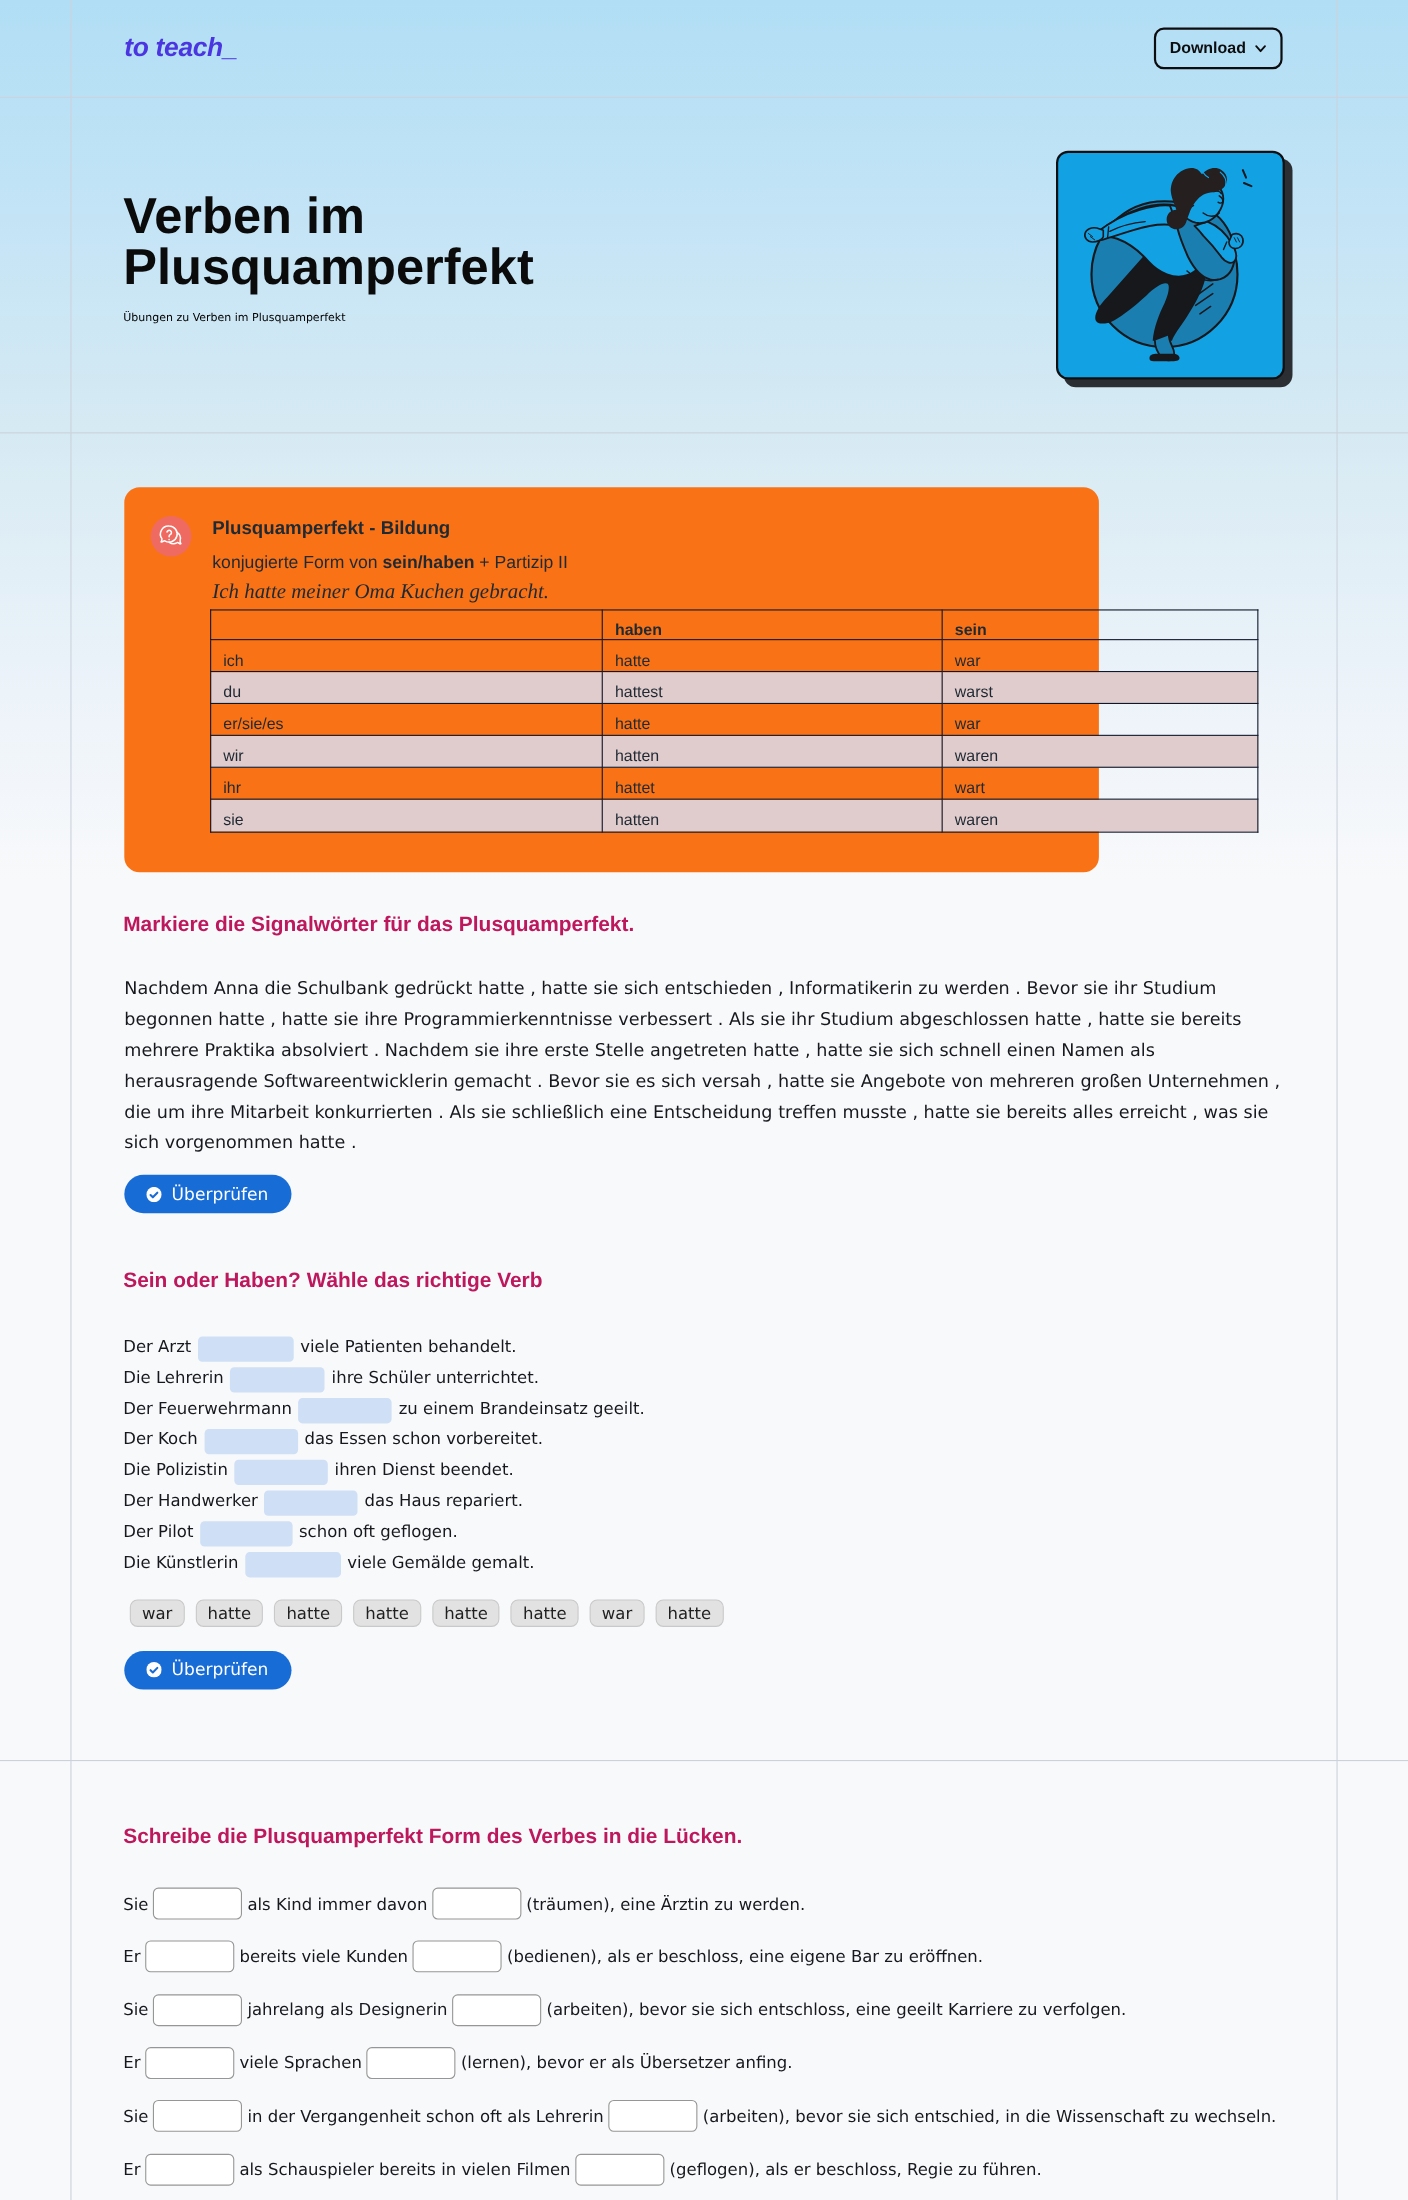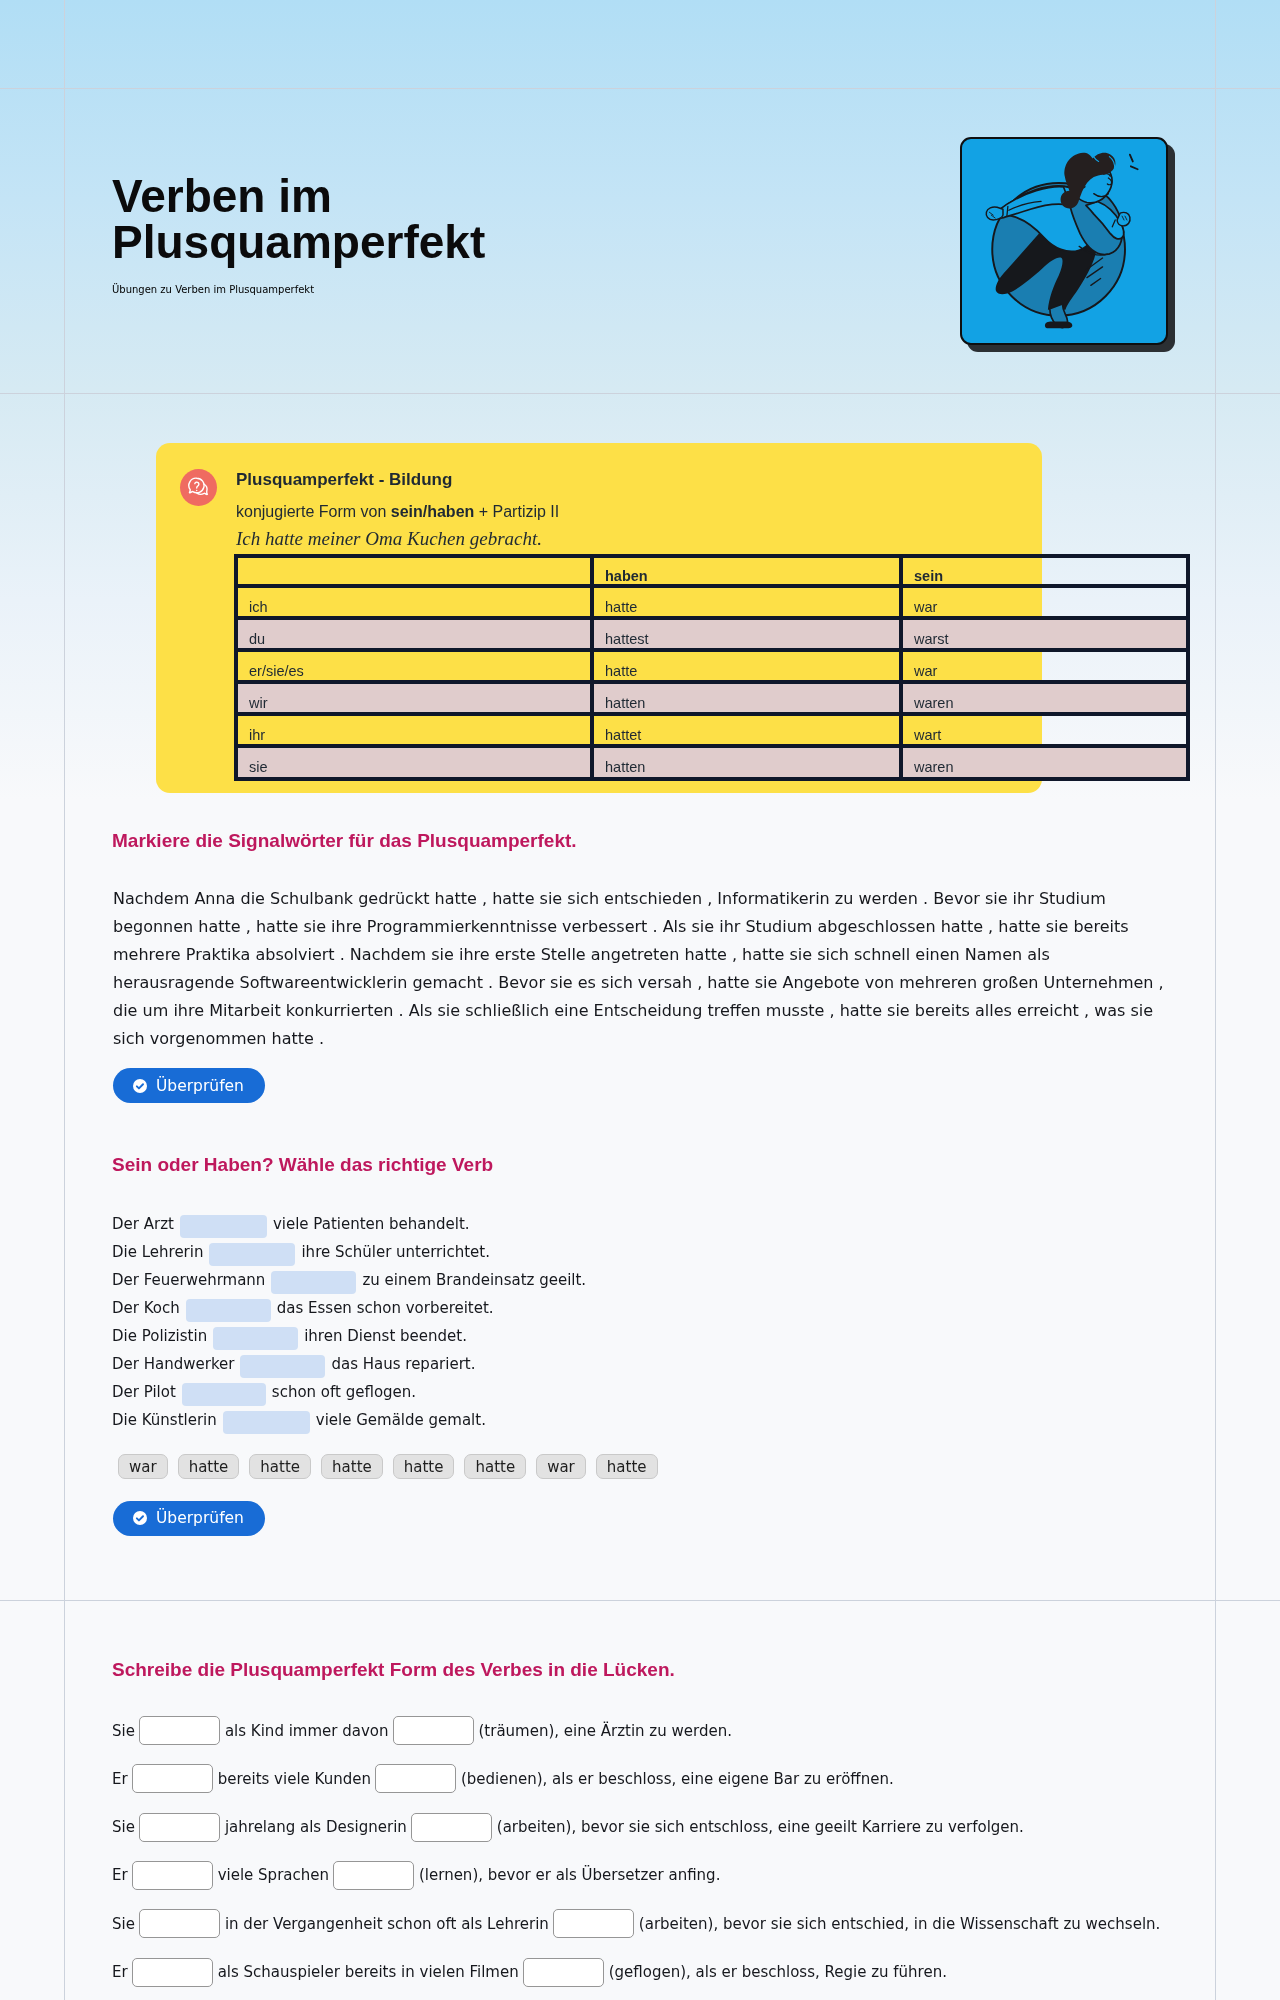--- a/index.html
+++ b/index.html
@@ -29,28 +29,28 @@
   .hero{position:absolute;left:0;top:88px;width:1280px;height:304px;}
   .hero-title{position:absolute;left:112px;top:85px;width:640px;font-size:46px;line-height:46px;
     font-weight:700;letter-spacing:0px;color:#0b0b0c;font-family:"Liberation Sans",sans-serif;}
   .hero-sub{position:absolute;left:112px;top:196px;font-size:10px;color:#000000;letter-spacing:0px;}
   .hero-img{position:absolute;left:960px;top:49px;width:208px;height:208px;}
   .hero-img .shadowbox{position:absolute;left:7px;top:7px;width:208px;height:208px;background:#2b2f33;border-radius:11px;}
   .hero-img .frame{position:absolute;left:0;top:0;width:208px;height:208px;background:#12a2e4;
     border:2.5px solid #0e0f10;border-radius:11px;overflow:hidden;}
 
   
-  .infobox{position:absolute;left:113px;top:443px;width:886px;height:350px;background:#fde047;border-radius:14px;margin-left:43px;}
+  .infobox{position:absolute;left:113px;top:443px;width:886px;height:350px;background:#f97316;border-radius:14px;}
   .infoicon{position:absolute;left:24px;top:26px;width:37px;height:37px;border-radius:50%;background:#ef6b61;
     display:flex;align-items:center;justify-content:center;}
   .info-h{position:absolute;left:80px;top:27px;font-size:17px;font-weight:700;color:#1f2933;font-family:"Liberation Sans",sans-serif;}
   .info-p{position:absolute;left:80px;top:60px;font-size:16px;color:#1f2933;font-family:"Liberation Sans",sans-serif;}
   .info-i{position:absolute;left:80px;top:85px;font-size:19px;font-style:italic;color:#1f2933;font-family:Liberation Serif, serif;}
   .conj{position:absolute;left:78px;top:111px;width:952px;border-collapse:collapse;font-size:14.5px;color:#1f2933;table-layout:fixed;font-family:"Liberation Sans",sans-serif;}
-  .conj td,.conj th{border:4px solid #0f172a;padding:0 11px;text-align:left;font-weight:400;height:28.1px;line-height:28.1px;vertical-align:middle;}
+  .conj td,.conj th{border:1px solid #0f172a;padding:0 11px;text-align:left;font-weight:400;height:28.1px;line-height:28.1px;vertical-align:middle;}
   .conj td span,.conj th span{display:inline-block;transform:translateY(5px);}
   .conj col.c1{width:356px}.conj col.c2{width:309px}.conj col.c3{width:287px}
   .conj th{height:26px;line-height:26px;}
   .conj th{font-weight:700;}
   .conj tr.alt td{background:#e0cccc;}
 
   
   .exh{position:absolute;left:112px;font-size:19px;font-weight:700;color:#be185d;font-family:"Liberation Sans",sans-serif;}
 
   
@@ -79,20 +79,31 @@
 <div class="page">
   <div class="bg-grad"></div>
   <div class="gridlines">
     <div class="vline" style="left:64px"></div>
     <div class="vline" style="left:1215px"></div>
     <div class="hline" style="top:88px"></div>
     <div class="hline" style="top:393px"></div>
     <div class="hline" style="top:1600px"></div>
   </div>
 
+  <div class="header">
+    <div class="logo">to teach_</div>
+    <div class="dlbtn">
+      <span>Download</span>
+      <span>
+        <svg width="12" height="12" viewBox="0 0 24 24" fill="none" stroke="#0d0d0f" stroke-width="3.4" stroke-linecap="round" stroke-linejoin="round">
+            <polyline points="4 8 12 17 20 8"></polyline>
+          </svg>
+      </span>
+    </div>
+  </div>
 
   <div class="hero">
     <div class="hero-title">
       <span>Verben im</span><br>
       <span>Plusquamperfekt</span>
     </div>
     <div class="hero-sub">Übungen zu Verben im Plusquamperfekt</div>
     <div class="hero-img">
       <div class="shadowbox"></div>
       <div class="frame">

